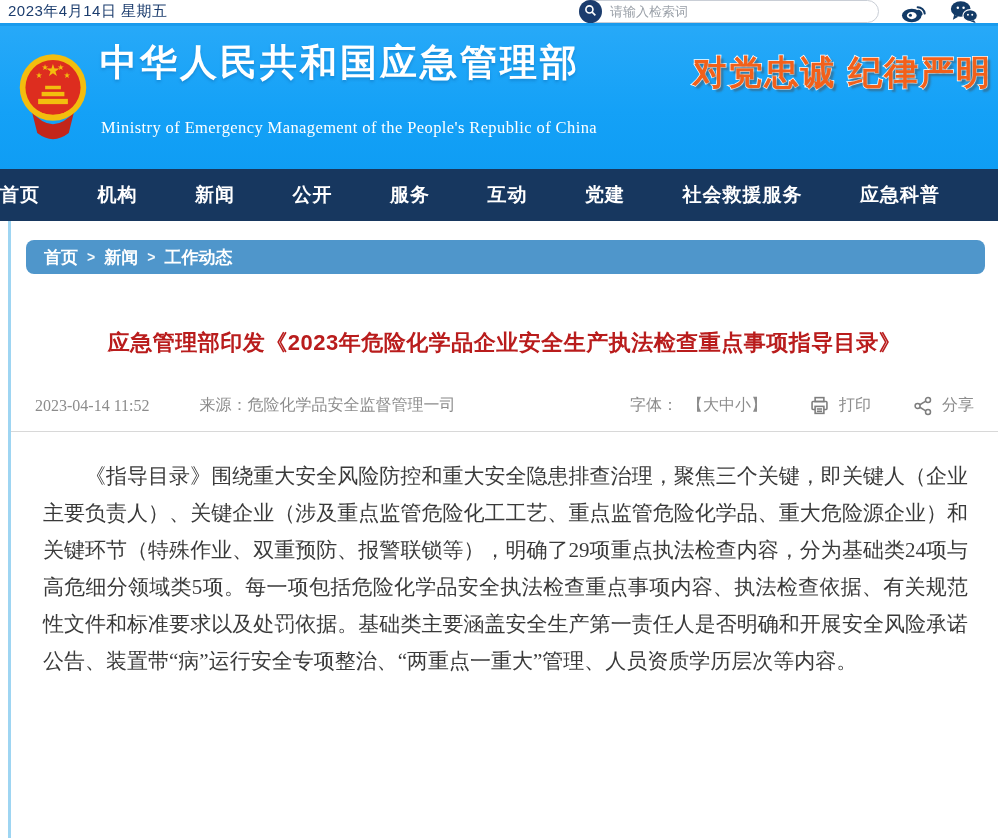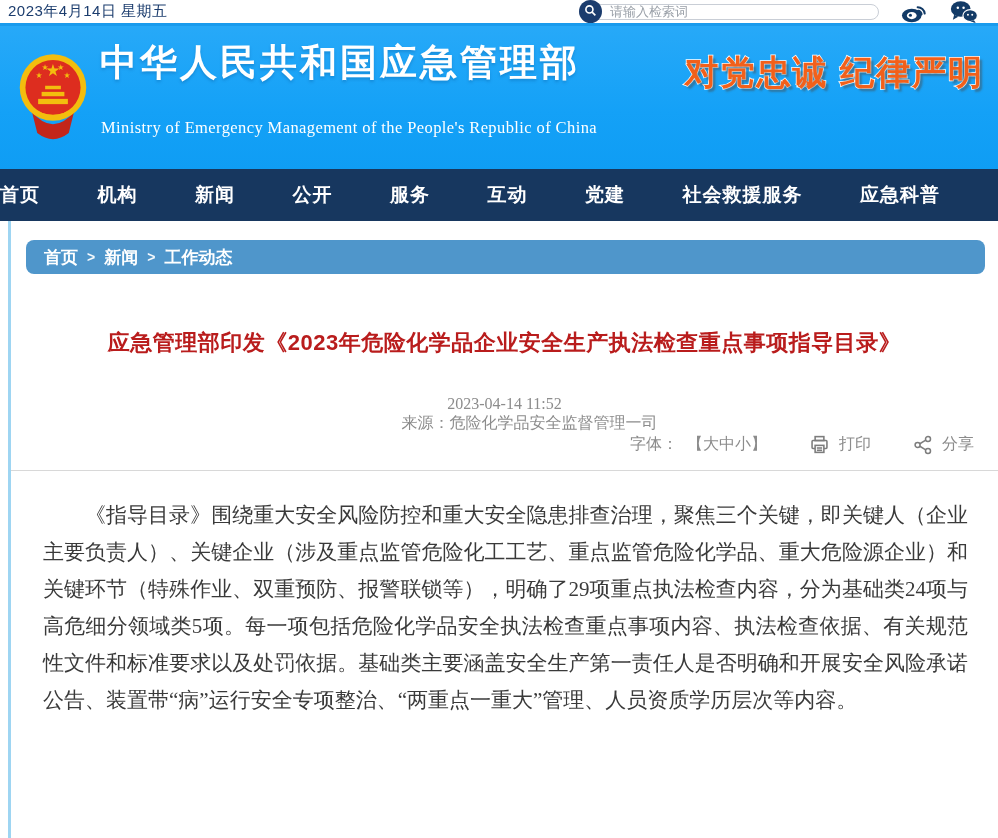--- a/index.html
+++ b/index.html
@@ -4,39 +4,39 @@
 <title>MEM</title>
 <style>
   * { margin:0; padding:0; box-sizing:border-box; }
   html,body { width:998px; height:838px; overflow:hidden; background:#fff;
     font-family:"Liberation Sans","DejaVu Sans",sans-serif; }
 
   
   .topbar { height:26px; display:flex; align-items:center; padding:0 6px 0 8px;
     border-bottom:3px solid #199bed; background:#fff; }
   .topbar-date { font-size:15px; color:#1b3c6d; letter-spacing:.5px; }
-  .search-pill { margin-left:auto; width:300px; height:16px; border:1px solid #c9ced6;
+  .search-pill { margin-left:auto; width:300px; height:23px; border:1px solid #c9ced6;
     border-radius:12px; display:flex; align-items:center; background:#fff; position:relative; }
   .search-btn { width:23px; height:23px; margin-left:-1px; border-radius:50%;
     background:#1b3c6d; display:flex; align-items:center; justify-content:center; cursor:pointer; border:none; }
   .search-input { border:none; outline:none; flex:1; font-size:13px; color:#333;
     padding:0 10px 0 8px; background:transparent; font-family:inherit; }
   .search-input::placeholder { color:#9aa0a8; }
   .topbar-icons { display:flex; align-items:center; gap:22px; margin:0 14px 0 22px; }
   .topbar-icons svg { display:block; cursor:pointer; }
 
   
   .masthead { height:143px; background:linear-gradient(180deg,#27a9f8 0%,#14a1f7 60%,#0f9df4 100%);
     position:relative; }
   .emblem { position:absolute; left:18px; top:22px; }
   .mast-title { position:absolute; left:100px; top:12px; color:#fff; font-size:37px;
     font-weight:bold; letter-spacing:3px; text-shadow:0 2px 3px rgba(0,60,120,.25); white-space:nowrap; }
   .mast-sub { position:absolute; left:101px; top:92px; color:#fff; font-size:16.5px;
     font-family:"Liberation Serif","DejaVu Serif",serif; letter-spacing:.4px; white-space:nowrap; }
-  .slogans { position:absolute; right:14px; top:22px; text-align:center;
+  .slogans { position:absolute; right:6px; top:22px; text-align:center;
     font-weight:bold; font-size:34px; line-height:48px; letter-spacing:2px; color:#f2601a;
     -webkit-text-stroke:1.5px #ffffff; paint-order:stroke fill;
     text-shadow:3px 3px 2px rgba(70,70,70,.45); white-space:nowrap;margin-left:40px; }
 
   
   .nav { height:52px; background:#17375f; display:flex; align-items:center;
     justify-content:space-between; padding-right:58px; }
   .nav-item { color:#fff; font-size:19px; font-weight:bold; letter-spacing:1px;
     cursor:pointer; white-space:nowrap; }
 
@@ -47,21 +47,21 @@
     display:flex; align-items:center; padding-left:18px; gap:9px;
     color:#fff; font-weight:bold; font-size:17px; }
   .breadcrumb .sep { font-size:14px; font-weight:bold; opacity:.95; }
   .breadcrumb .crumb { cursor:pointer; }
 
   .article-title { margin-top:54px; text-align:center; font-size:22px; font-weight:bold;
     color:#b91c1c; letter-spacing:.5px; }
 
   .meta { margin-top:37px; padding:0 24px 0 24px; display:flex; align-items:center;
     color:#8c8c8c; font-size:16px;
-    font-family:"Liberation Serif","DejaVu Serif",serif;flex-direction:column; }
+    font-family:"Liberation Serif","DejaVu Serif",serif; }
   .meta .src { margin-left:50px; }
   .meta-right { margin-left:auto; display:flex; align-items:center; gap:42px; }
   .meta-group { display:flex; align-items:flex-end; gap:9px; cursor:pointer; }
   .meta svg { display:block; }
 
   .divider { margin-top:15px; border-bottom:1px solid #d8d8d8; }
 
   .body-text { padding:26px 30px 0 32px; font-size:21px; line-height:37px; color:#3a3a3a;
     text-align:justify; font-family:"Liberation Serif","DejaVu Serif",serif; }
   .body-text p { text-indent:2em; margin-bottom:25px; }

